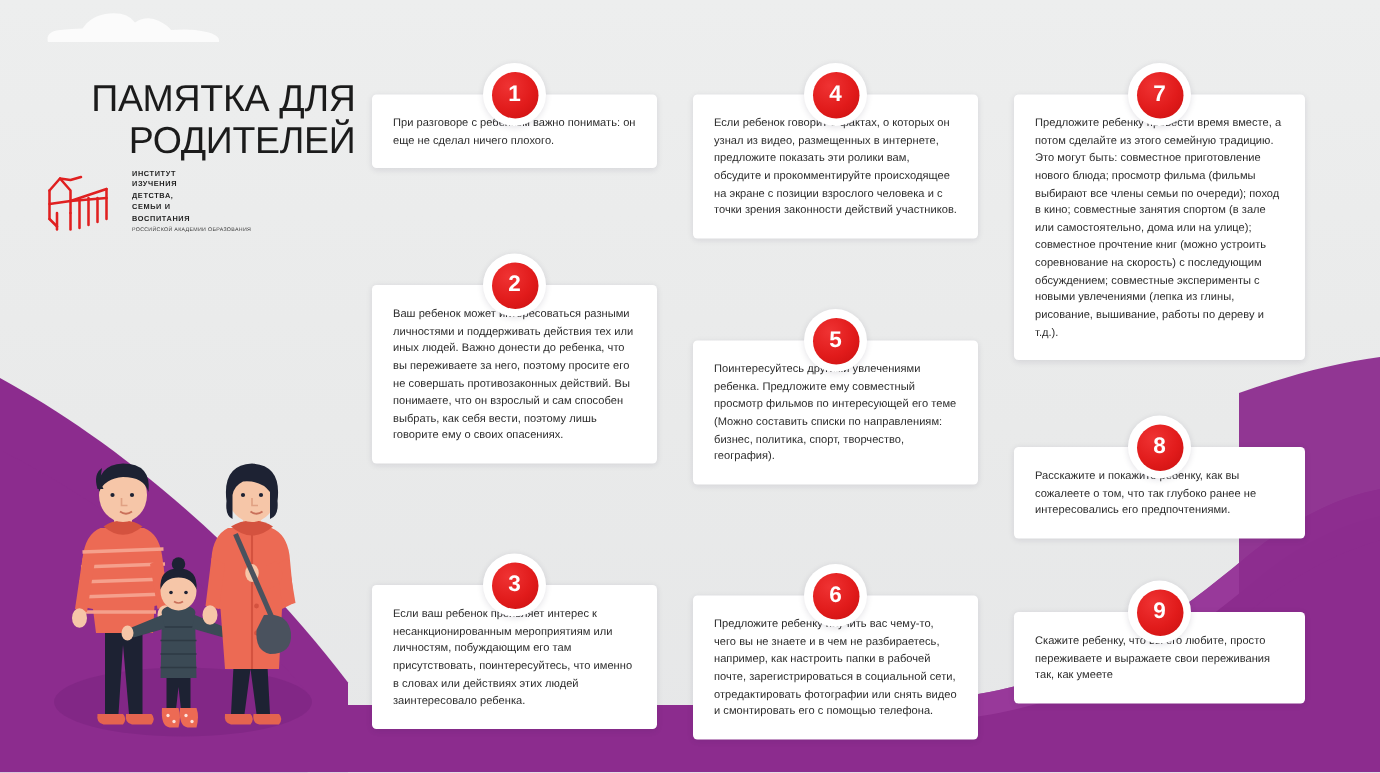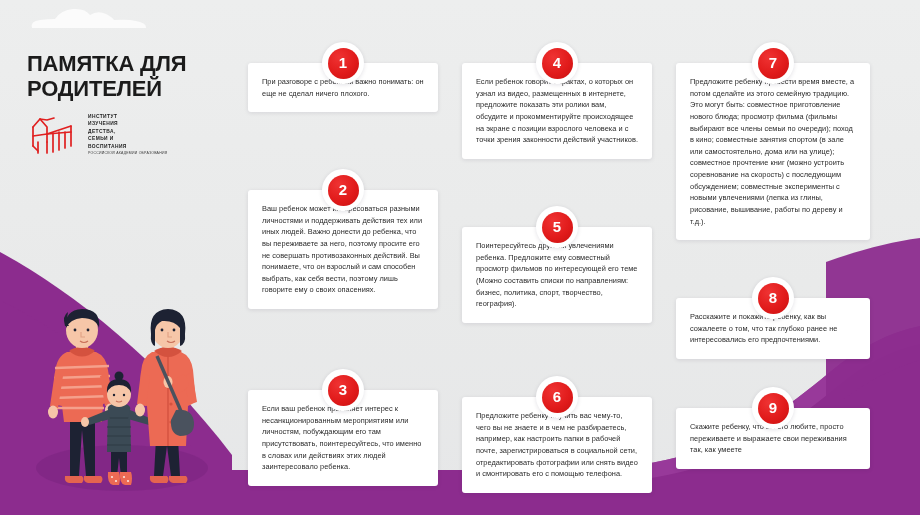--- a/index.html
+++ b/index.html
@@ -38,26 +38,27 @@
     width: 122px;
     height: 26px;
   }
 
   
   .headline {
     position: absolute;
     left: 27px;
     top: 52px;
     width: 210px;
-    font-size: 22px;
+    font-size: 25px;
     line-height: 1.13;
-    font-weight: 700;
+    font-weight: 400;
     letter-spacing: -0.2px;
     color: #1b1b1b;
     text-transform: uppercase;
+    text-align: right;
   }
 
   .brand {
     position: absolute;
     left: 27px;
     top: 112px;
     width: 200px;
     display: flex;
     align-items: flex-start;
     gap: 9px;

